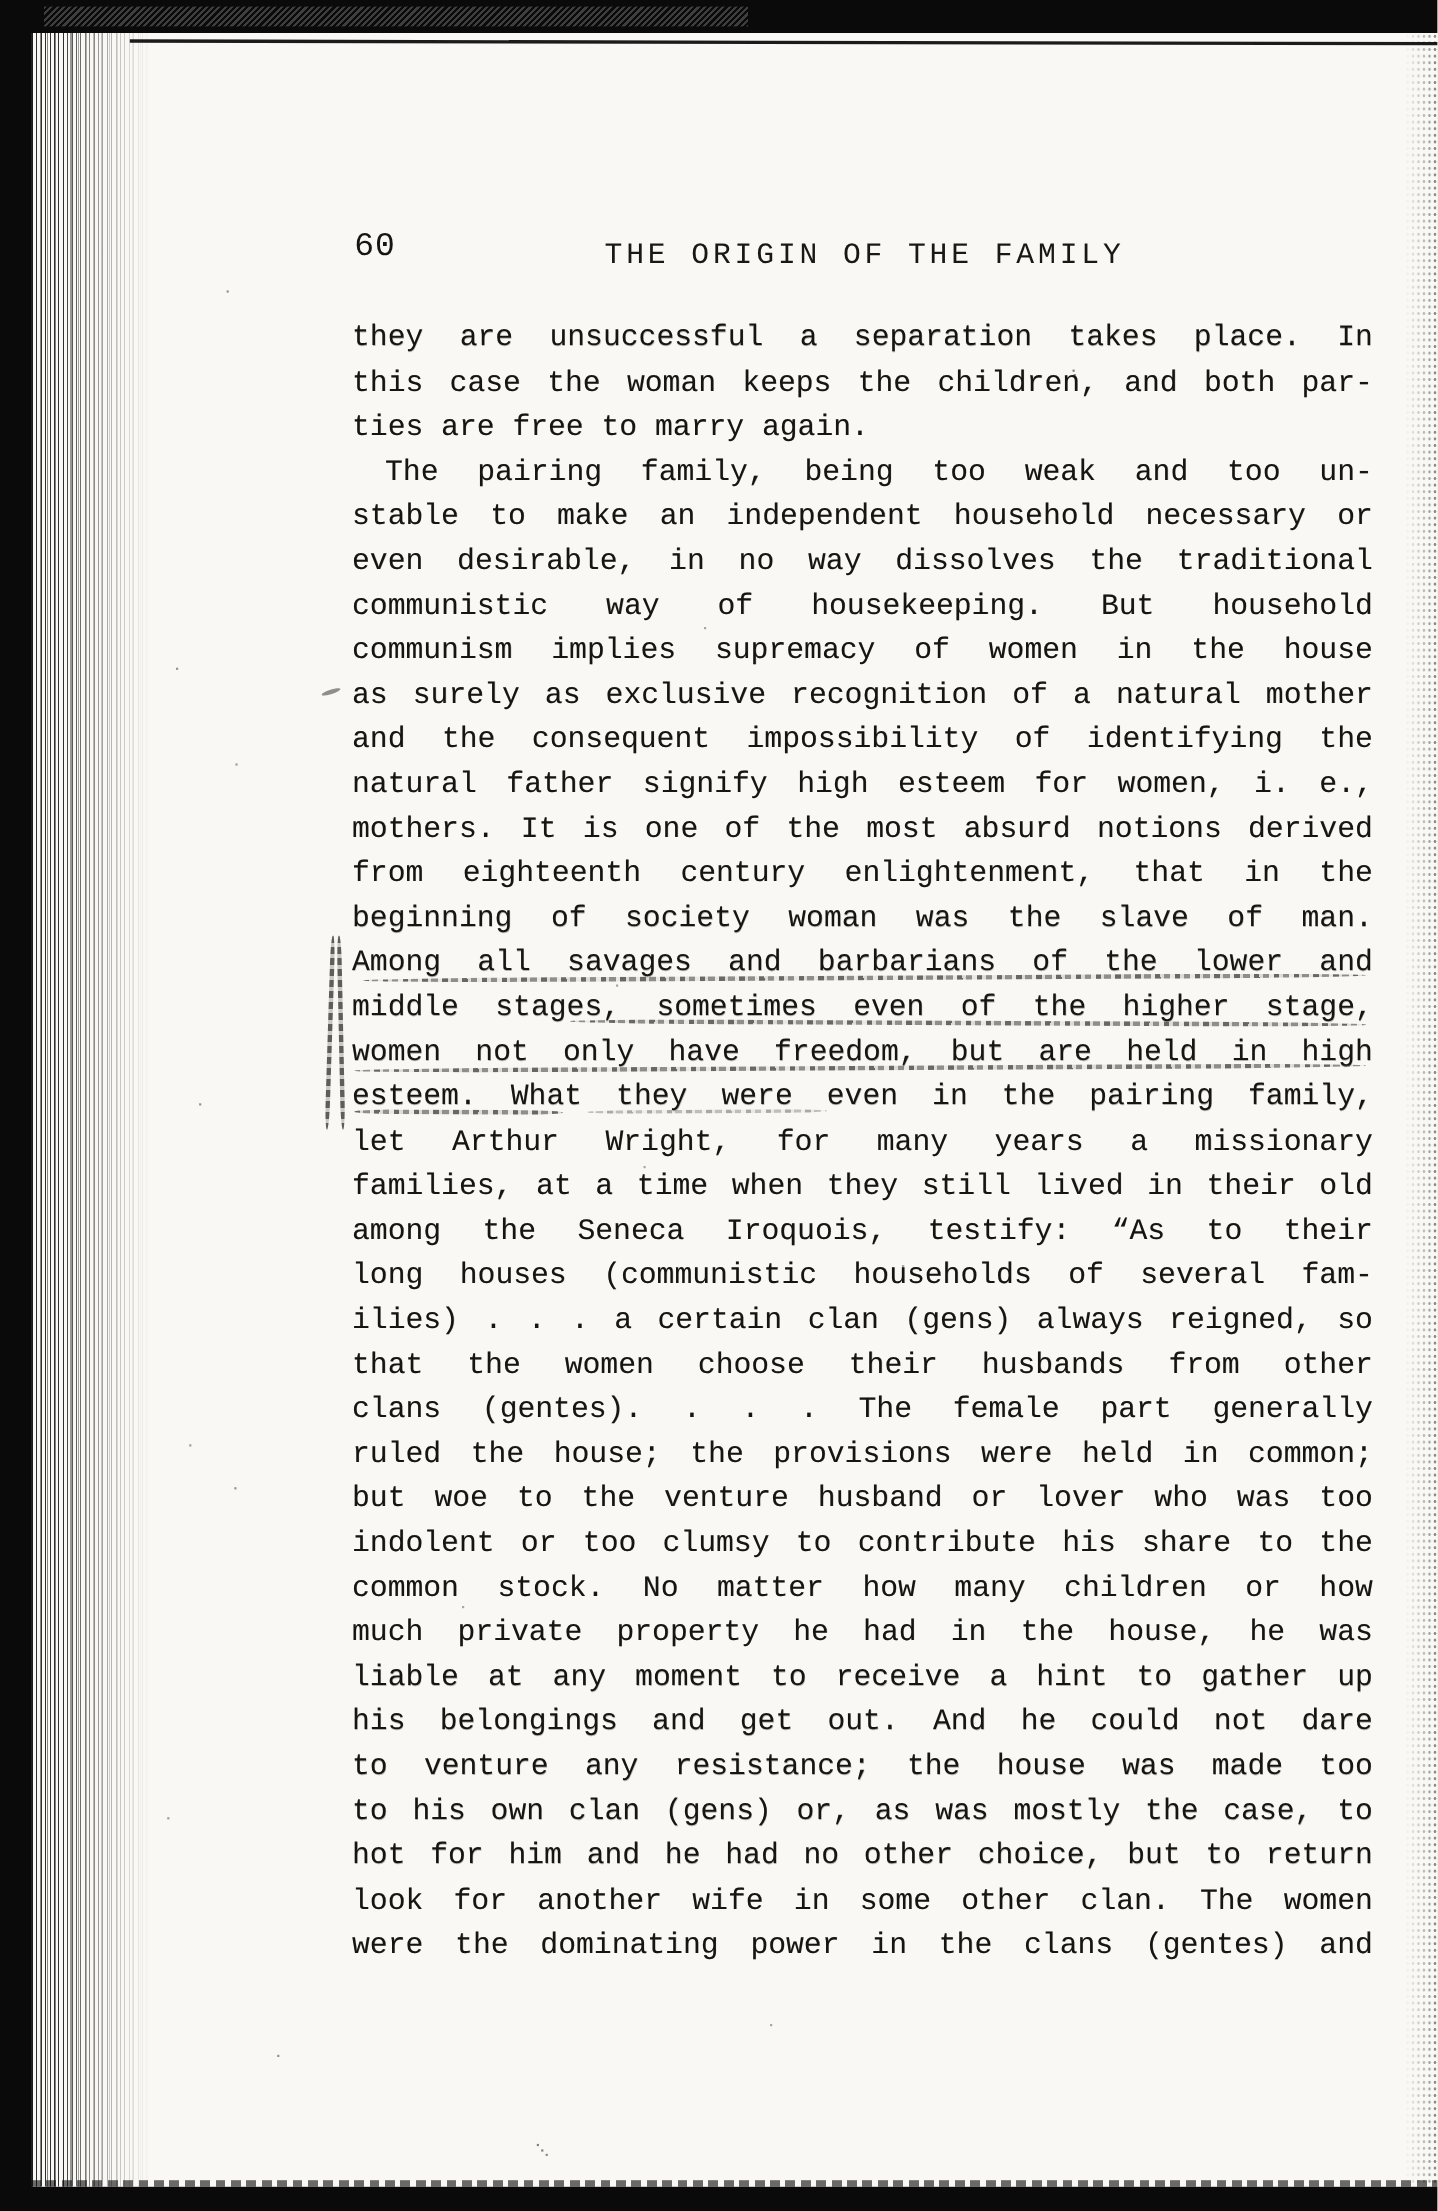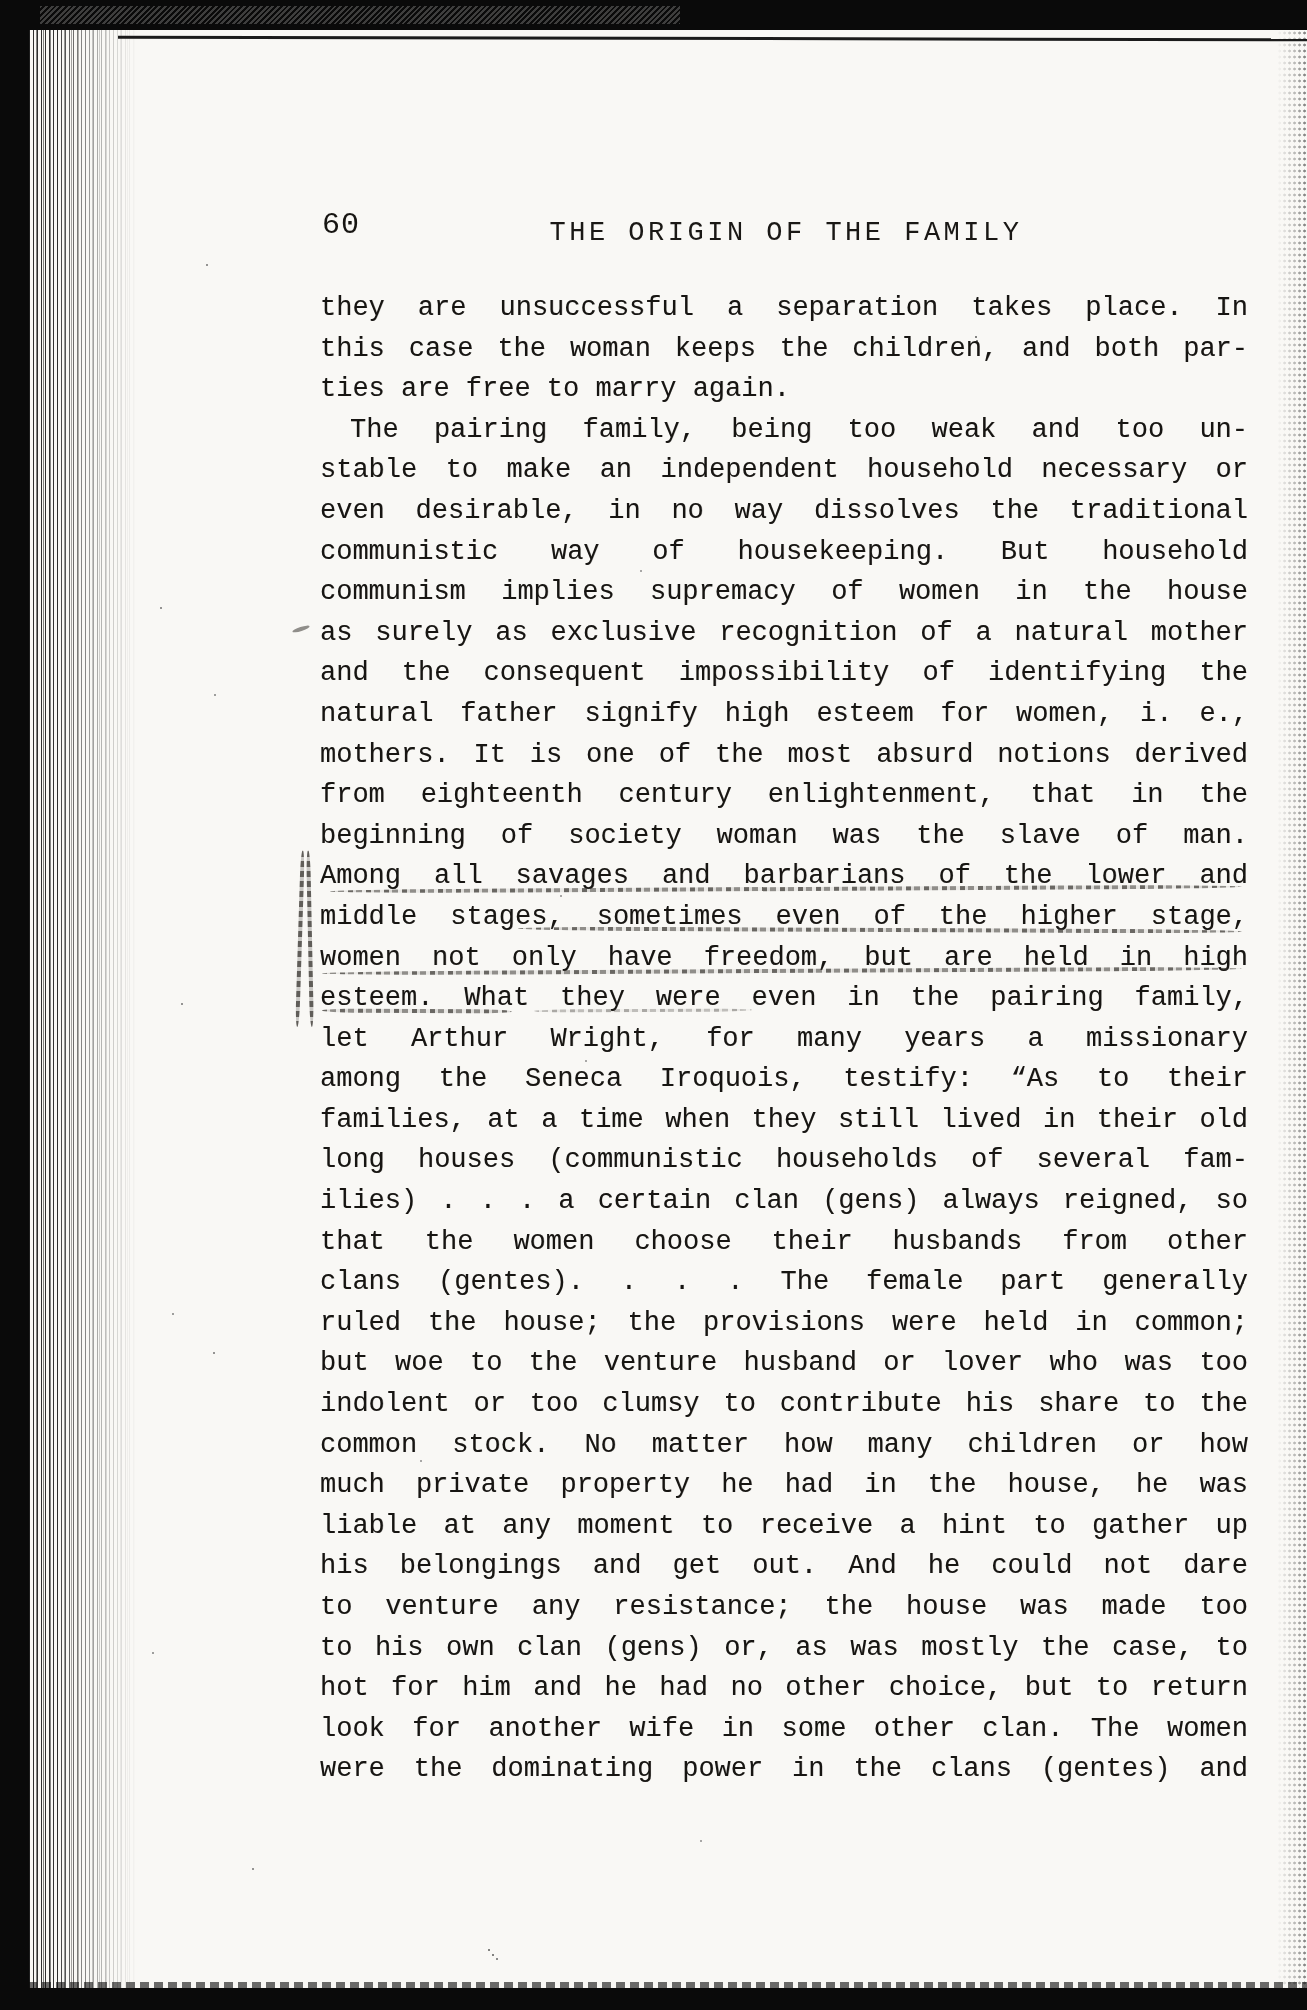--- a/index.html
+++ b/index.html
@@ -96,22 +96,22 @@
       <div class="bl">and the consequent impossibility of identifying the</div>
       <div class="bl">natural father signify high esteem for women, i. e.,</div>
       <div class="bl">mothers.  It is one of the most absurd notions derived</div>
       <div class="bl">from eighteenth century enlightenment, that in the</div>
       <div class="bl">beginning of society woman was the slave of man.</div>
       <div class="bl">Among all savages and barbarians of the lower and</div>
       <div class="bl">middle stages, sometimes even of the higher stage,</div>
       <div class="bl">women not only have freedom, but are held in high</div>
       <div class="bl">esteem.  What they were even in the pairing family,</div>
       <div class="bl">let Arthur Wright, for many years a missionary</div>
+      <div class="bl">families, at a time when they still lived in their old</div>
       <div class="bl">among the Seneca Iroquois, testify: “As to their</div>
-      <div class="bl">families, at a time when they still lived in their old</div>
       <div class="bl">long houses (communistic households of several fam-</div>
       <div class="bl">ilies) . . . a certain clan (gens) always reigned, so</div>
       <div class="bl">that the women choose their husbands from other</div>
       <div class="bl">clans (gentes). . . . The female part generally</div>
       <div class="bl">ruled the house; the provisions were held in common;</div>
       <div class="bl">but woe to the venture husband or lover who was too</div>
       <div class="bl">indolent or too clumsy to contribute his share to the</div>
       <div class="bl">common stock.  No matter how many children or how</div>
       <div class="bl">much private property he had in the house, he was</div>
       <div class="bl">liable at any moment to receive a hint to gather up</div>

